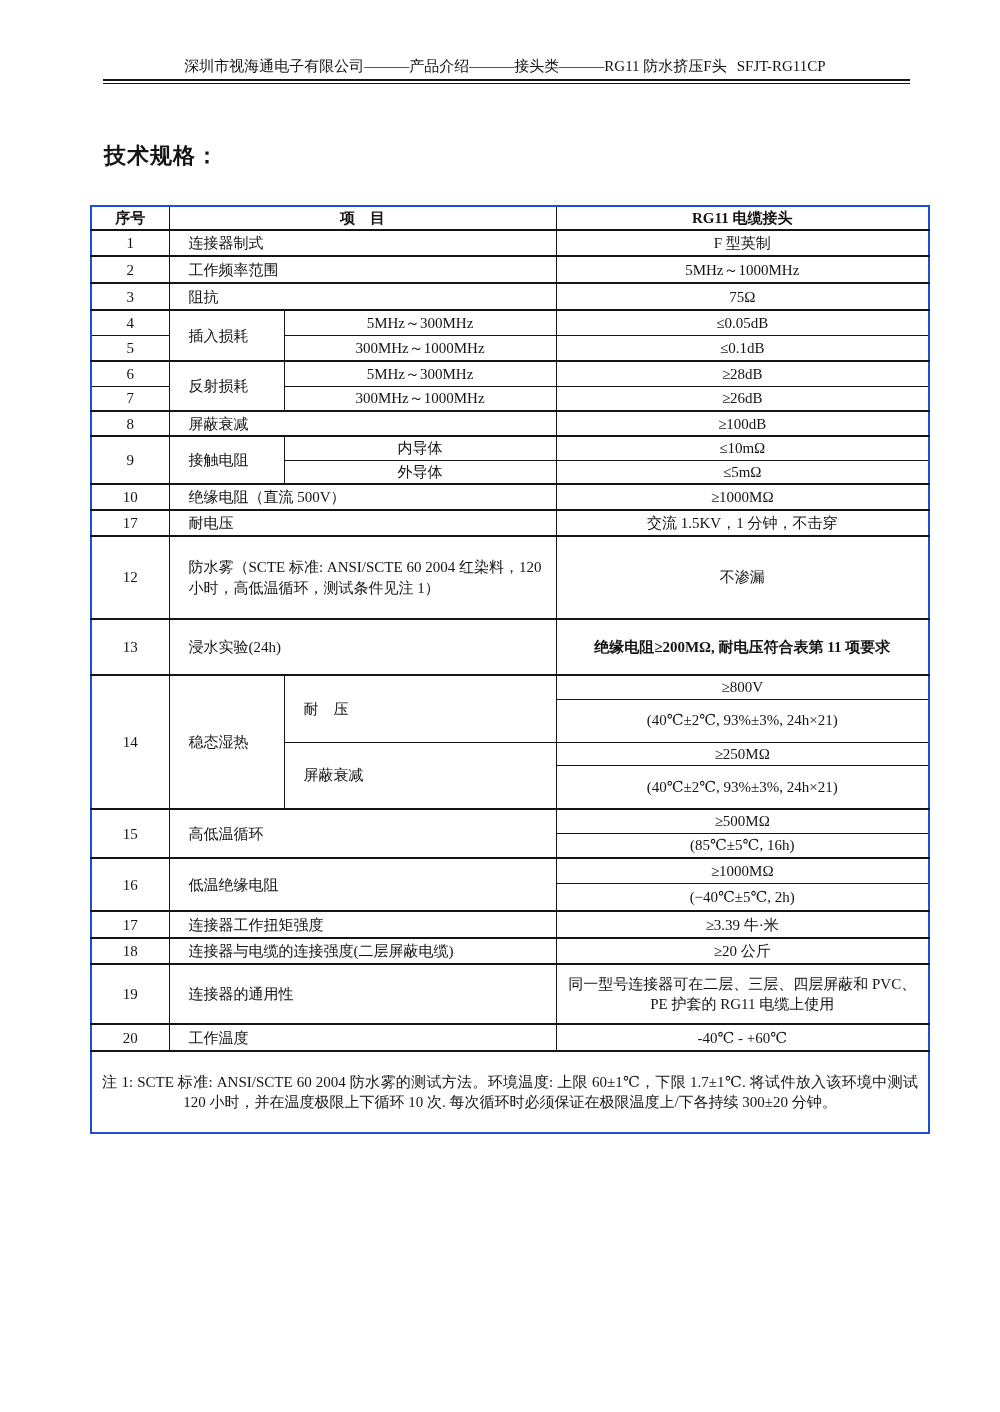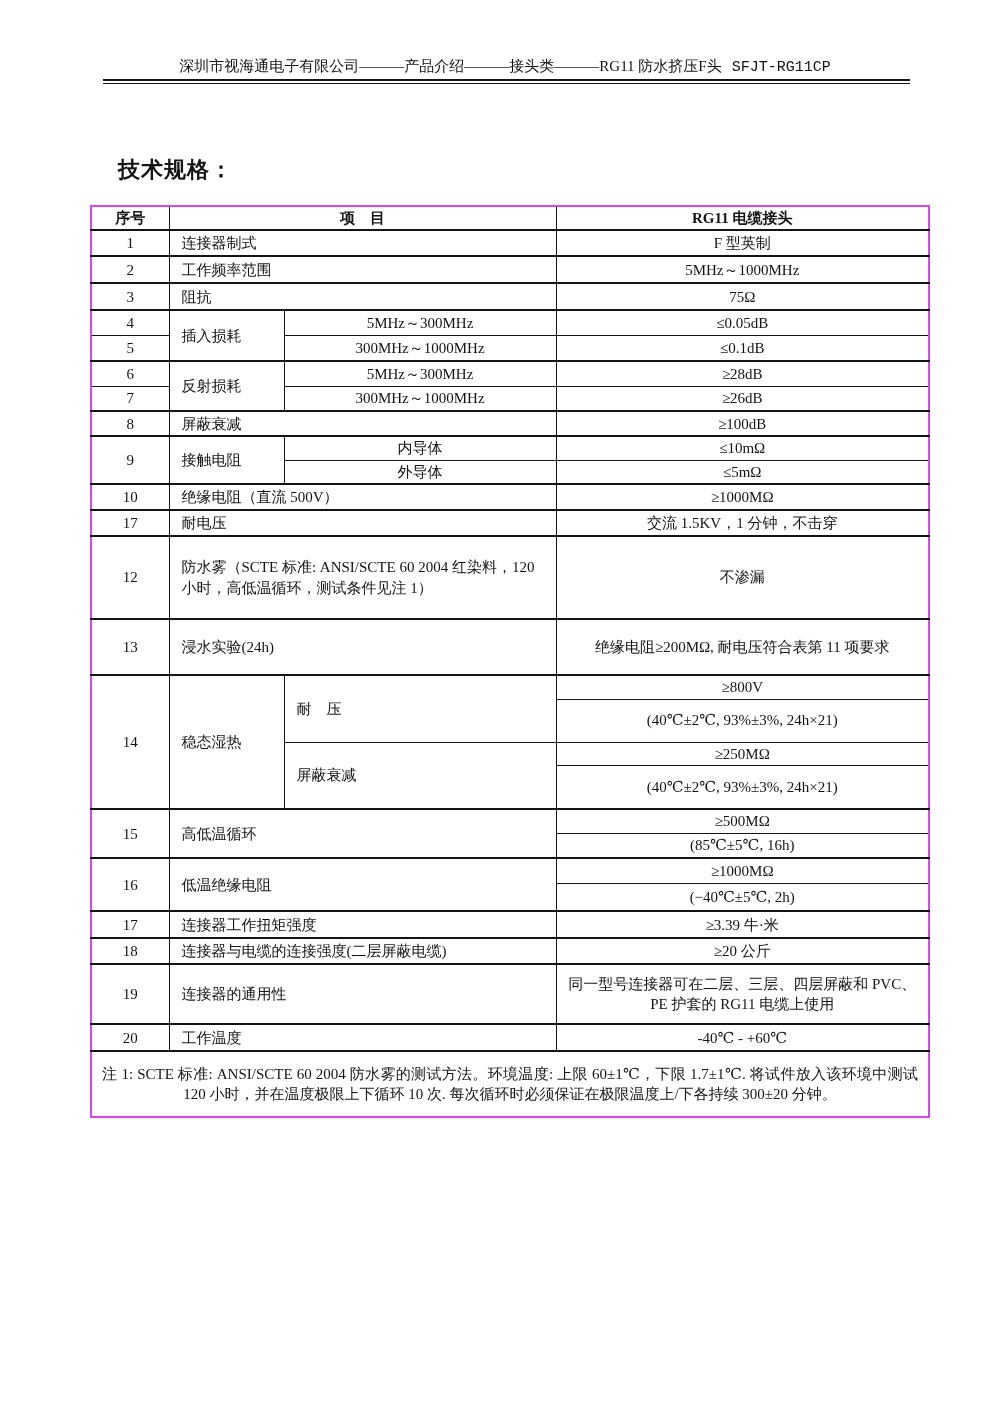--- a/index.html
+++ b/index.html
@@ -7,48 +7,48 @@
     width: 1000px; height: 1412px;
     background: #ffffff;
     position: relative;
     font-family: "Liberation Serif", "DejaVu Serif", serif;
     color: #141414;
   }
   .doc-header {
     position: absolute; left: 97px; top: 57px; width: 816px;
     text-align: center; font-size: 15px; white-space: nowrap;
   }
-  .doc-header .model { margin-left: 10px; font-family: Liberation Mono, monospace; }
+  .doc-header .model { margin-left: 10px; }
   .header-rule {
     position: absolute; left: 103px; top: 79px; width: 807px;
     height: 0; border-top: 2px solid #141414; padding-top: 2px;
     border-bottom: 1px solid #141414; box-sizing: content-box;
   }
   .page-title {
-    position: absolute; left: 104px; top: 141px; margin: 14px;
+    position: absolute; left: 104px; top: 141px; margin: 0;
     font-size: 22px; font-weight: bold; letter-spacing: 1px;
   }
   table.spec-table {
     position: absolute; left: 90px; top: 205px; width: 838px;
     border-collapse: collapse; table-layout: fixed;
-    font-size: 15px; border: 2px solid #d946ef;
+    font-size: 15px; border: 2px solid #1d4ed8;
   }
   .spec-table td {
     border: 1px solid #141414;
     text-align: center; vertical-align: middle;
     padding: 1px 6px; line-height: 1.35;
   }
-  .spec-table td.l { text-align: left; padding-left: 12px; }
+  .spec-table td.l { text-align: left; padding-left: 19px; }
   .spec-table tr.major > td { border-bottom-width: 2px; }
   .spec-table td.b2 { border-bottom-width: 2px; }
   .spec-table tr.hrow td { font-weight: bold; }
-  .spec-table td.nowrap { white-space: nowrap; padding: 17px 2px; }
+  .spec-table td.nowrap { white-space: nowrap; padding: 17px 2px; font-weight: bold; }
   .spec-table td.note-cell {
     text-align: justify; text-align-last: center;
-    padding: 12px 10px; line-height: 20px; vertical-align: top;
+    padding: 20px 10px; line-height: 20px; vertical-align: top;
   }
 </style>
 </head>
 <body>
 
 <div class="page">
 
   <div class="doc-header">
     <span>深圳市视海通电子有限公司———产品介绍———接头类———RG11 防水挤压F头</span><span class="model">SFJT-RG11CP</span>
   </div>

